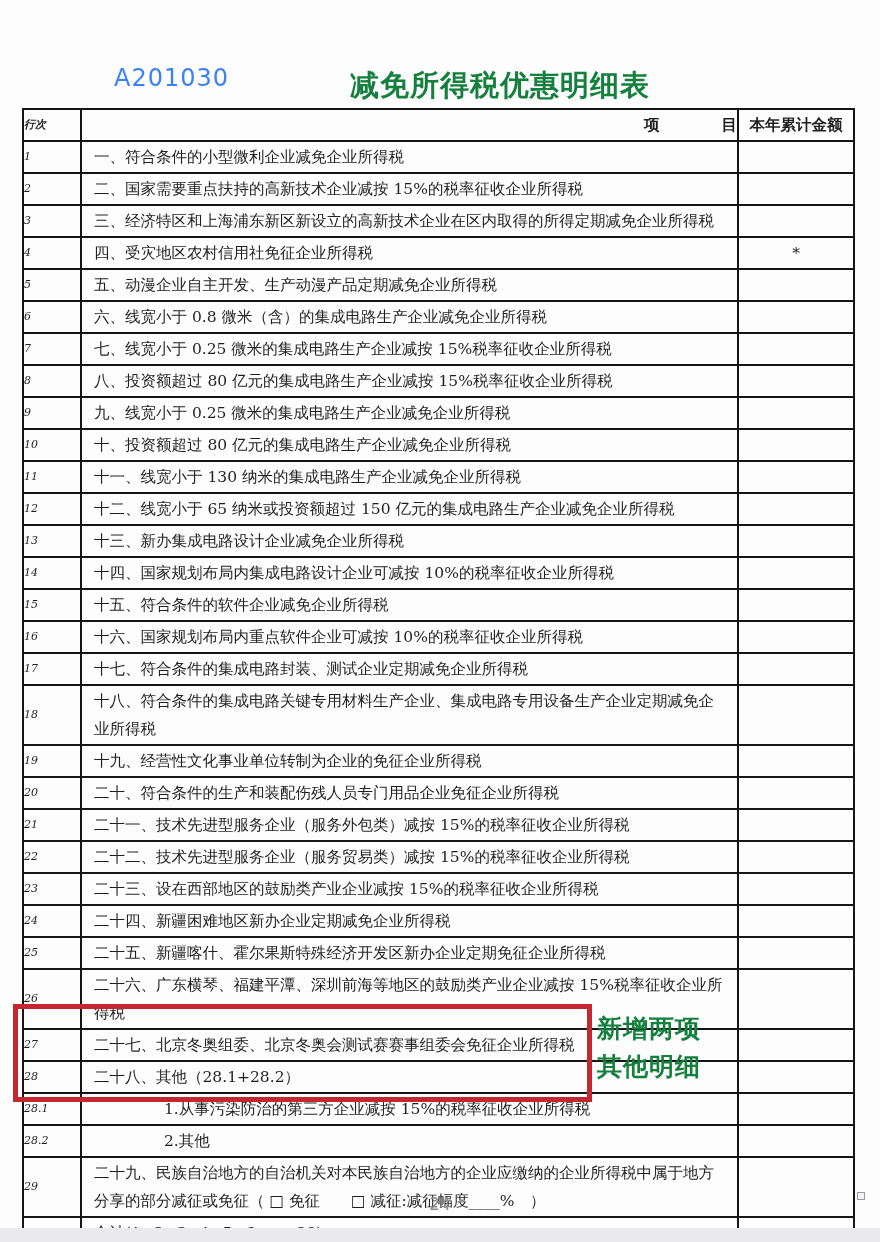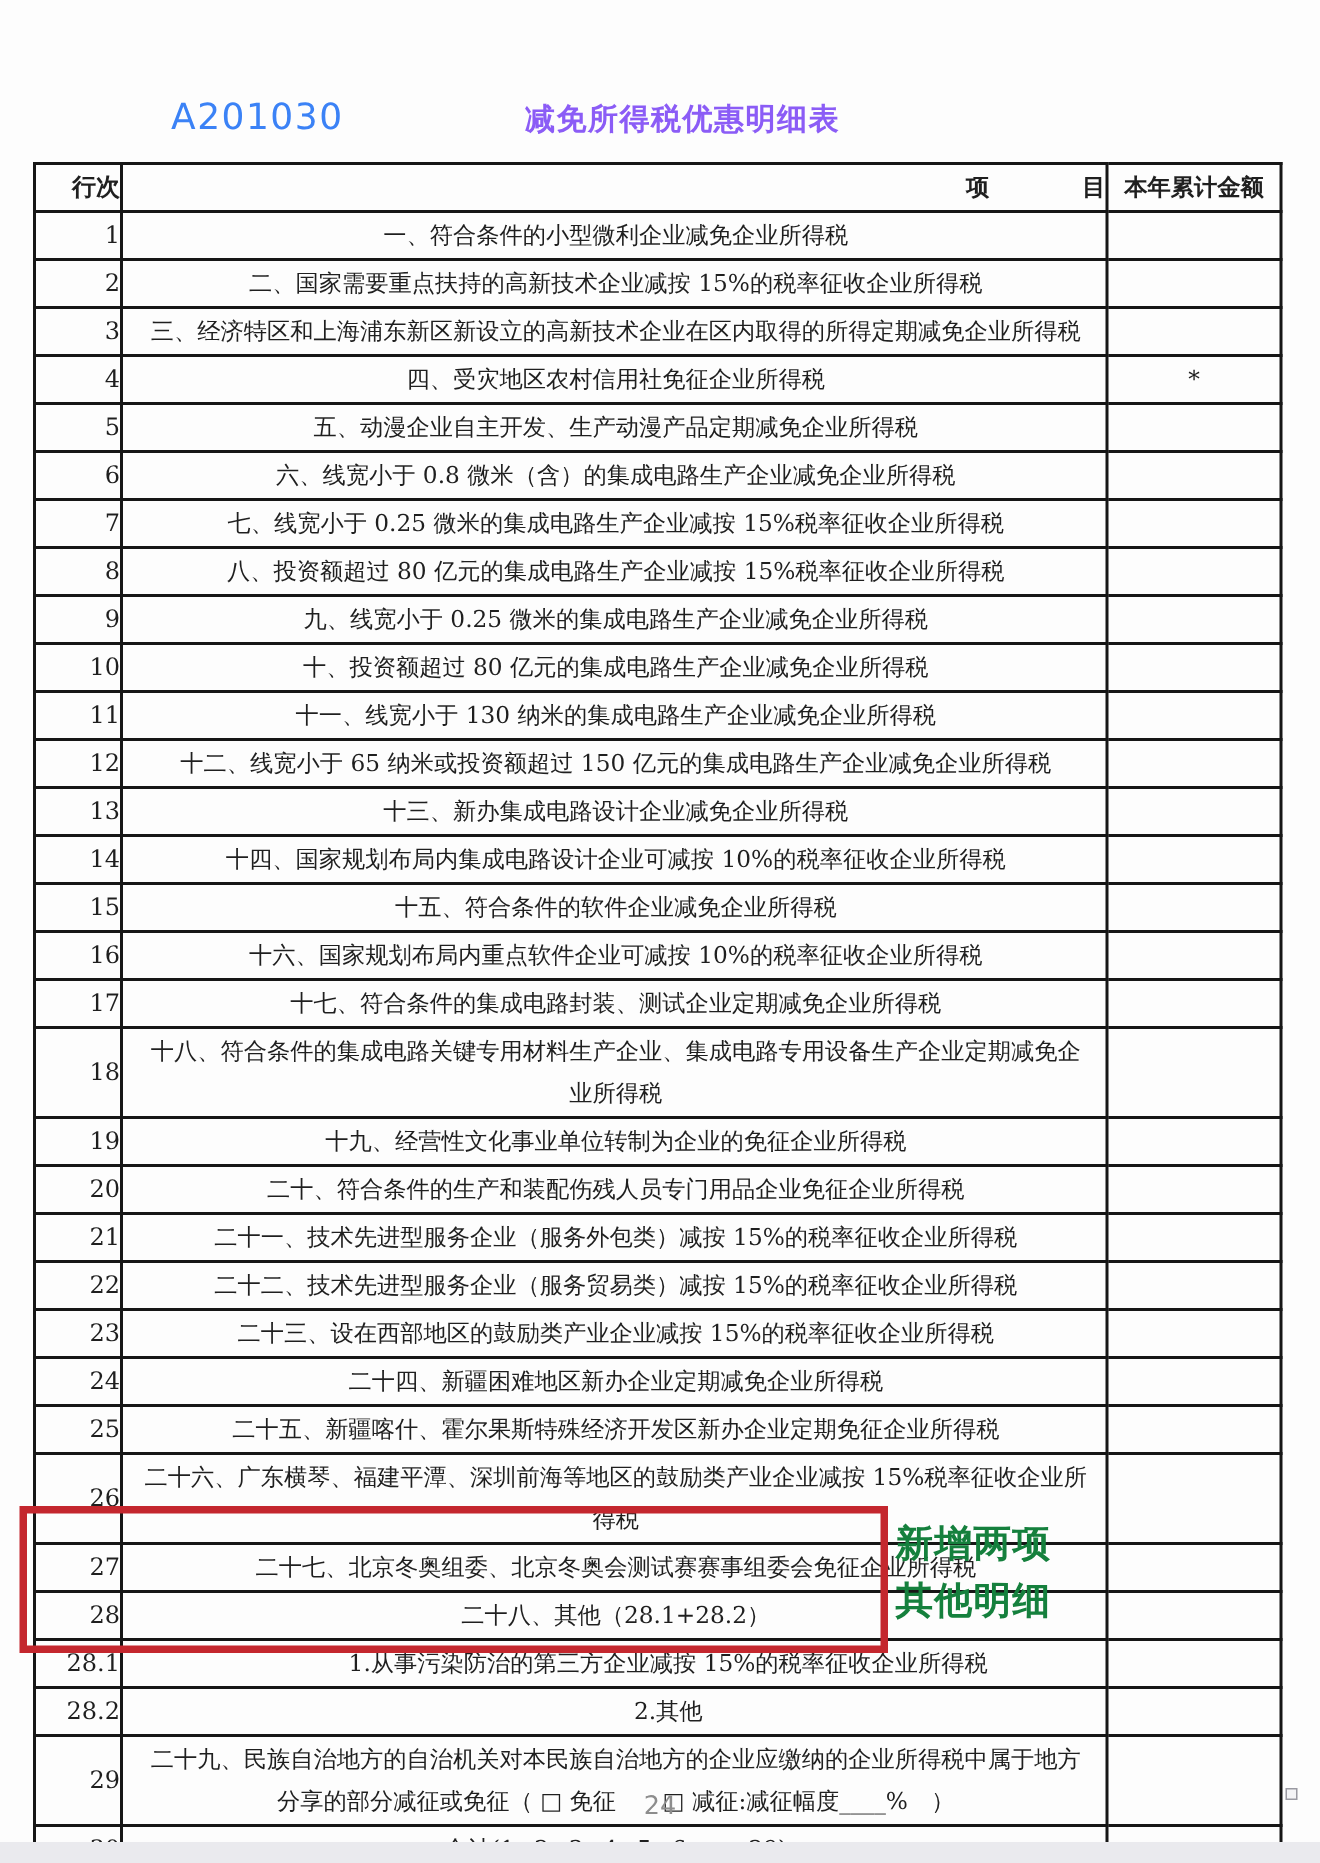--- a/index.html
+++ b/index.html
@@ -8,39 +8,39 @@
 
   .page { position:relative; width:880px; height:1242px; background:#fdfdfd; overflow:hidden; }
 
   .doc-header { position:absolute; top:64px; left:0; width:880px; height:36px; }
   .form-code {
     position:absolute; left:114px; top:0;
     font-family:"DejaVu Sans", sans-serif; font-size:24px; color:#3b82f6; letter-spacing:1px;
   }
   .doc-title {
     position:absolute; left:350px; top:2px;
-    font-family:"DejaVu Sans", sans-serif; font-weight:bold; font-size:20px; color:#8b5cf6;
+    font-family:"DejaVu Sans", sans-serif; font-weight:bold; font-size:29px; color:#15803d;
     letter-spacing:1px;
   }
 
   table.form-table {
     position:absolute; left:22px; top:108px; width:831px;
     border-collapse:collapse; table-layout:fixed;
   }
   .form-table th, .form-table td {
     border:2px solid #161616;
     font-size:15.5px; line-height:28px;
     overflow:hidden;
   }
   .form-table thead tr { height:32px; }
   .form-table tbody tr { height:30px; }
   .form-table tbody tr.tall { height:60px; }
-  th.c-no, td.c-no { width:58px; text-align:right; font-size:16px; }
+  th.c-no, td.c-no { width:58px; text-align:left; font-size:11px;font-style:italic; }
   th.c-item { text-align:right; }
-  td.c-item { text-align:center; padding:1px 10px 1px 12px; }
+  td.c-item { text-align:left; padding:1px 10px 1px 12px; }
   td.c-item.indent { padding-left:82px; }
   th.c-amt, td.c-amt { width:116px; text-align:center; }
 
   .red-box {
     position:absolute; left:13px; top:1004px; width:579px; height:98px;
     border:5px solid #c4272e; background:transparent; pointer-events:none;
   }
   .red-label {
     position:absolute; left:597px; top:1010px;
     font-family:"DejaVu Sans", sans-serif; font-weight:bold;

